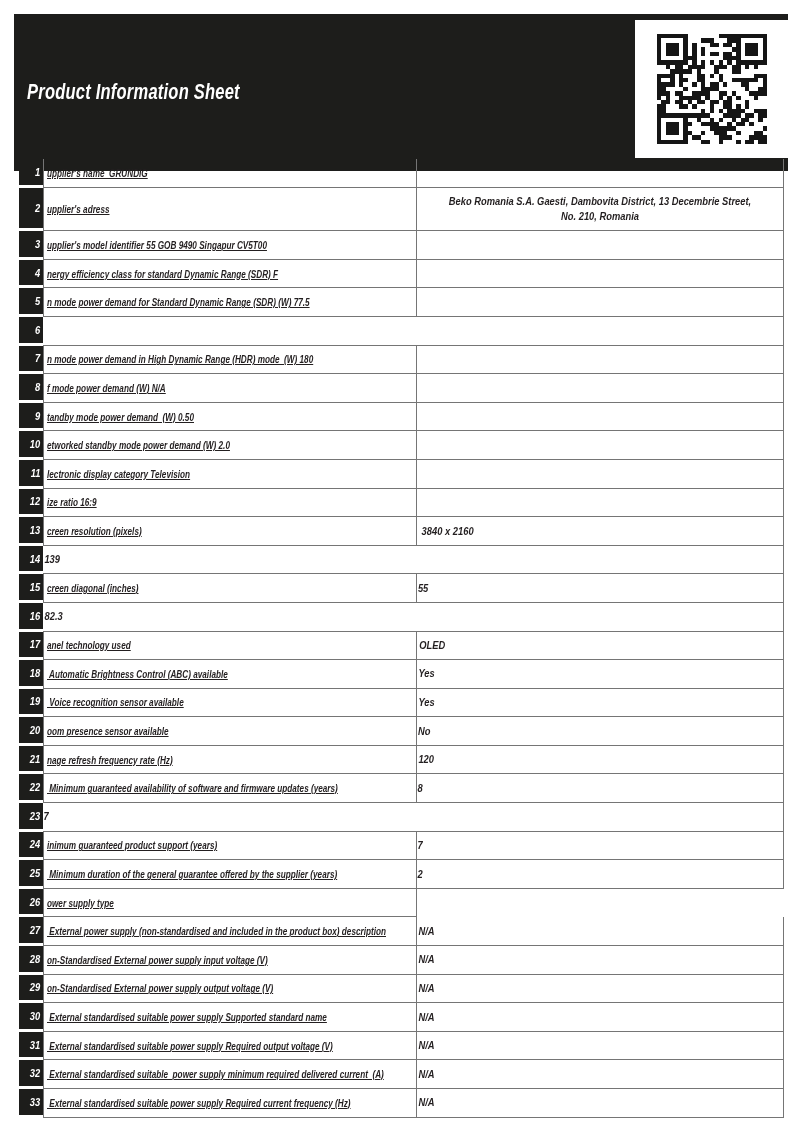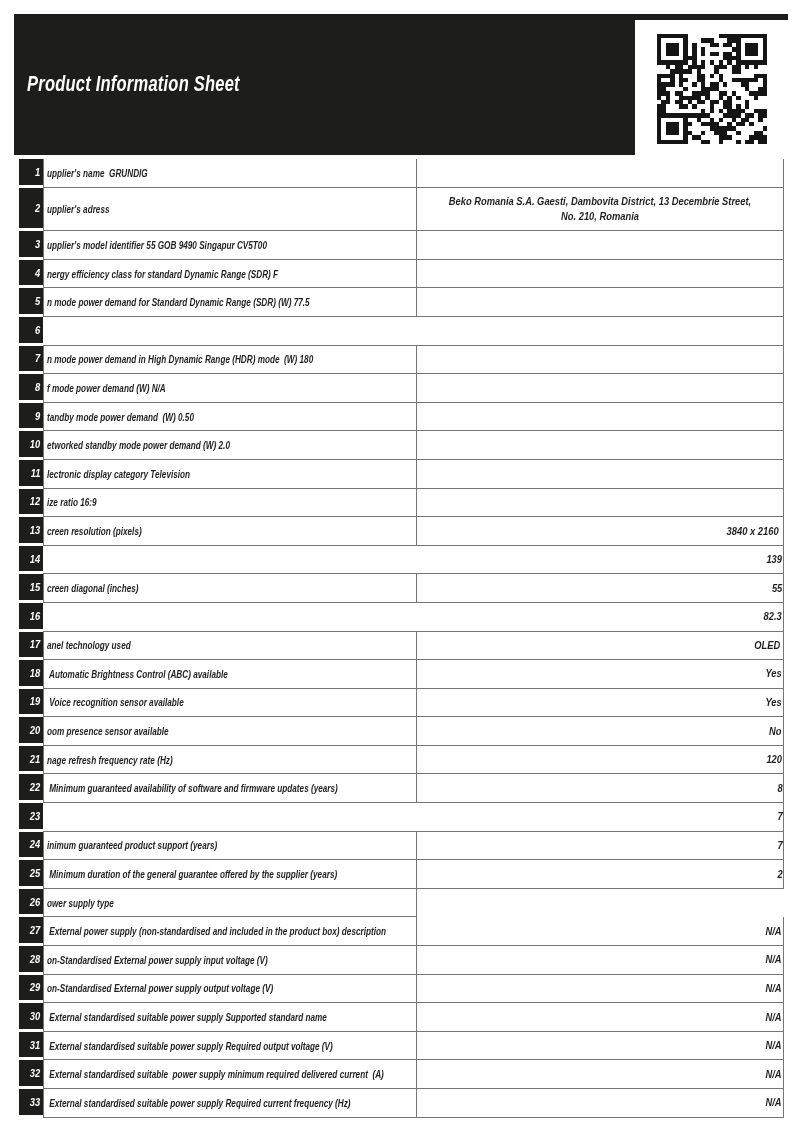--- a/index.html
+++ b/index.html
@@ -9,21 +9,21 @@
     background: #ffffff;
     font-family: "Liberation Sans", sans-serif;
     color: #231f20;
     position: relative;
     overflow: hidden;
   }
 
   
   .banner {
     position: absolute; left: 14px; top: 14px;
-    width: 774px; height: 141px;
+    width: 774px; height: 157px;
     background: #1d1d1b;
   }
   .banner-title {
     position: absolute; left: 13px; top: 50%;
     transform: translateY(-54%) scaleX(0.75);
     transform-origin: left center;
     color: #ffffff;
     font-size: 22px; font-weight: 700; font-style: italic;
     white-space: nowrap; letter-spacing: 0.3px;
   }
@@ -52,31 +52,32 @@
   }
   .num span { transform: scaleX(0.85); transform-origin: right center; }
   .label {
     flex: 0 0 374px;
     border-left: 1.5px solid #757575;
     border-right: 1.5px solid #757575;
     border-bottom: 1.5px solid #757575;
     display: flex; align-items: center;
     padding-left: 3px;
     overflow: hidden;
+    text-decoration: underline;
   }
   .label span {
     font-size: 10.5px; font-weight: 700; font-style: italic;
     white-space: pre;
     transform: scaleX(0.78); transform-origin: left center;
   }
   .value {
     flex: 1;
     border-right: 1.5px solid #757575;
     border-bottom: 1.5px solid #757575;
-    display: flex; align-items: center; justify-content: flex-end;
+    display: flex; align-items: center; justify-content: flex-start;
     text-align: center;
     overflow: hidden;
   }
   .value span {
     display: block;
     max-width: 430px;
     font-size: 11px; font-weight: 700; font-style: italic;
     line-height: 1.35;
     transform: scaleX(0.85); transform-origin: center center;
   }

